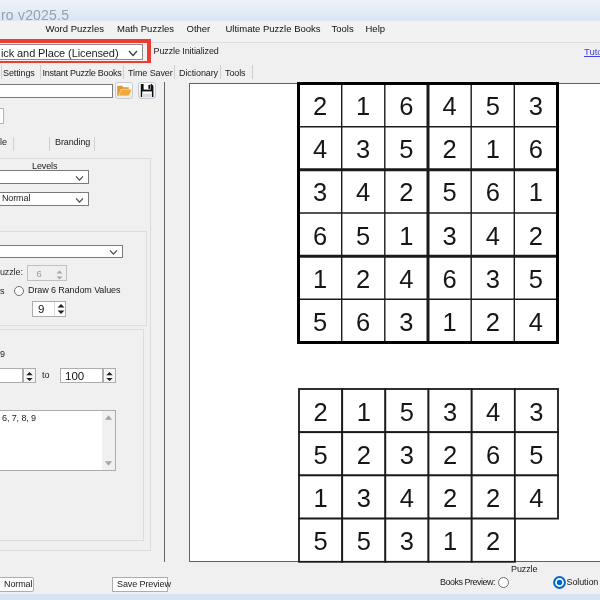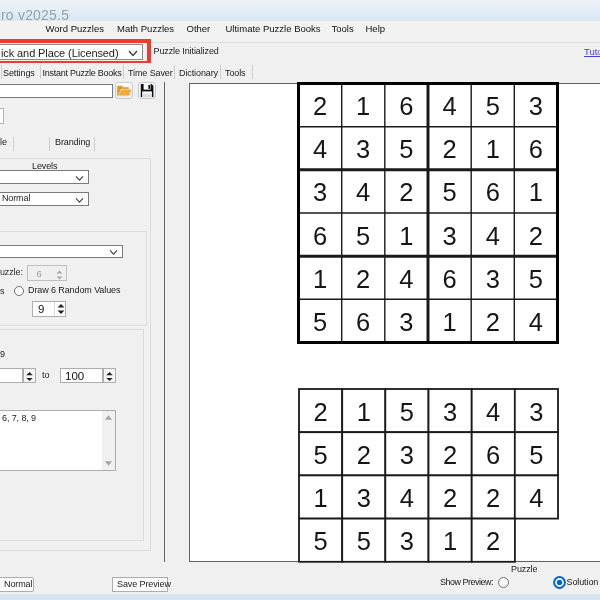--- a/index.html
+++ b/index.html
@@ -268,21 +268,21 @@
 <text x="195.2" y="162.1" font-size="25.5" fill="#161616" text-anchor="middle" font-family="Liberation Sans, sans-serif">2</text>
 </svg>
 
 <div class="abs" style="left:0;top:563px;width:600px;height:30px;background:#f0f0f0;"></div>
 <div class="abs" style="left:-16px;top:577px;width:50px;height:15px;background:#fdfdfd;border:1px solid #adadad;border-radius:2px;">
   <div class="abs lbl" style="left:19px;top:1px;">Normal</div>
 </div>
 <div class="abs" style="left:112px;top:577px;width:56px;height:15px;background:#fdfdfd;border:1px solid #adadad;border-radius:0;">
   <div class="abs lbl" style="left:4px;top:1px;">Save Preview</div>
 </div>
-<div class="abs lbl" style="left:440px;top:577px;letter-spacing:-0.5px;">Show Preview:</div>
+<div class="abs lbl" style="left:440px;top:577px;letter-spacing:-0.5px;">Books Preview:</div>
 <div class="abs" style="left:497.5px;top:576.5px;width:11px;height:11px;border:1px solid #707070;border-radius:50%;background:#fdfdfd;"></div>
 <div class="abs lbl" style="left:511px;top:564px;">Puzzle</div>
 <svg class="abs" style="left:553px;top:575.5px;" width="13" height="13" viewBox="0 0 13 13">
   <circle cx="6.5" cy="6.5" r="5.4" fill="#fff" stroke="#0066cb" stroke-width="2"></circle>
   <circle cx="6.5" cy="6.5" r="2.7" fill="#0066cb"></circle>
 </svg>
 <div class="abs lbl" style="left:566.5px;top:577px;">Solution</div>
 <div class="abs" style="left:0;top:593.5px;width:600px;height:6.5px;background:#d5e3f3;"></div>
 
 </body></html>

